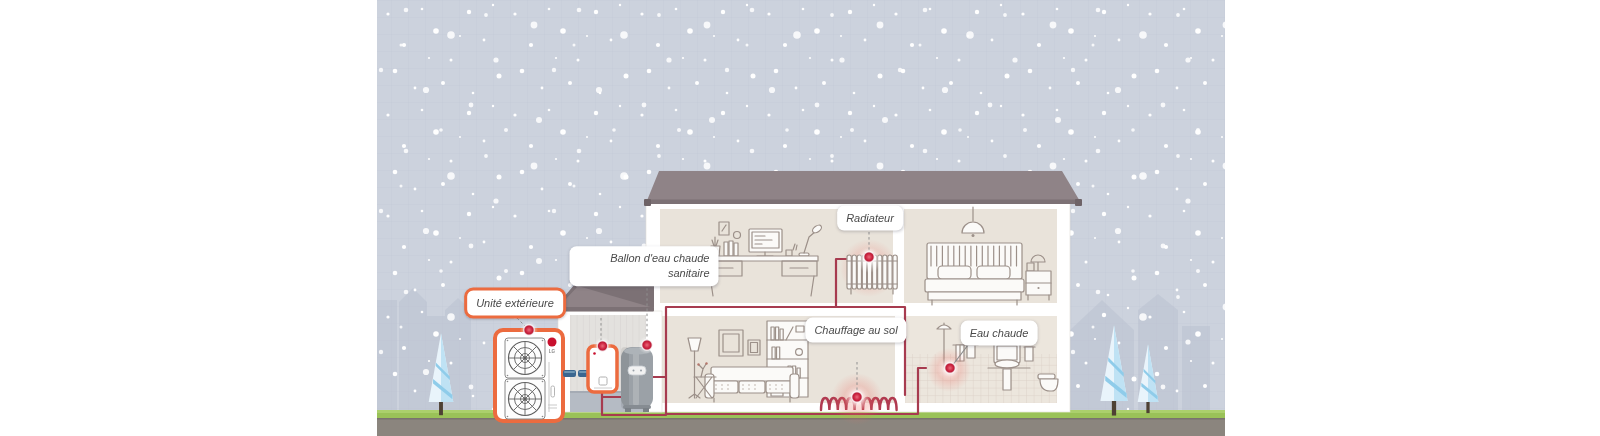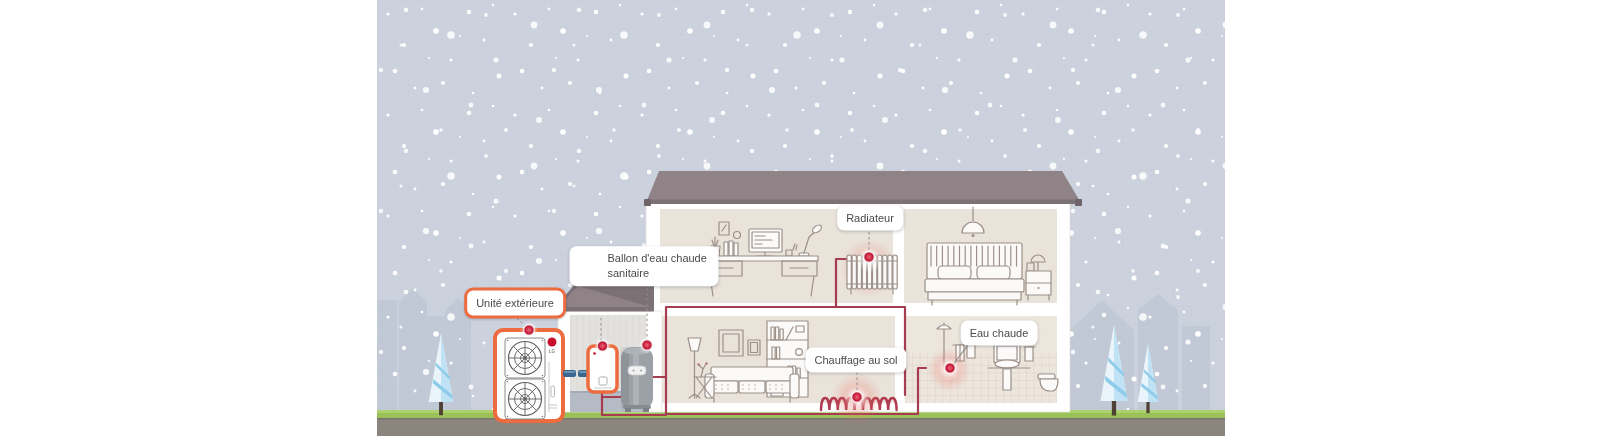--- a/index.html
+++ b/index.html
@@ -5,22 +5,22 @@
   html,body{margin:0;padding:0;background:#fff;}
   #stage{position:relative;width:1600px;height:436px;background:#fff;overflow:hidden;
          font-family:"Liberation Sans",sans-serif;}
   #art{position:absolute;left:377px;top:0;width:848px;height:436px;display:block;}
   .ln{stroke:#9c9089;fill:none;stroke-width:1.2;stroke-linecap:round;stroke-linejoin:round;}
   .lnf{stroke:#9c9089;fill:#fbfaf8;stroke-width:1.2;stroke-linejoin:round;}
   .pipe{stroke:#a73b4f;fill:none;stroke-width:2.2;stroke-linecap:round;stroke-linejoin:round;}
   .coil{stroke:#b13a50;fill:none;stroke-width:2.4;stroke-linecap:round;}
   .dash{stroke:#8f8f8f;fill:none;stroke-width:1;stroke-dasharray:2.5 2.6;}
   .callout{position:absolute;transform:translate(-50%,-50%);background:#fff;border-radius:7px;
-           padding:5px 9px;font-size:11px;line-height:1.35;color:#4a4a4a;text-align:left;
-           white-space:nowrap;box-shadow:0 1px 3px rgba(50,50,70,.22);z-index:3;}
+           padding:5px 9px;font-size:11px;line-height:1.35;color:#4a4a4a;text-align:right;
+           white-space:nowrap;box-shadow:0 1px 3px rgba(50,50,70,.22);z-index:3;font-style:italic;}
   .callout.orange{border:3px solid #ec6b3f;border-radius:9px;box-shadow:0 1px 2px rgba(50,50,70,.18);}
   .callout.wrap{white-space:normal;width:102px;padding-left:38px;}
 </style>
 </head>
 <body>
 
 <div id="stage">
 
 <svg id="art" viewBox="377 0 848 436" xmlns="http://www.w3.org/2000/svg">
   <defs>
@@ -387,16 +387,16 @@
   <use href="#heatDot" transform="translate(602.5,346)"></use>
   <use href="#heatDot" transform="translate(647,345)"></use>
   <use href="#heatDot" transform="translate(869,257)"></use>
   <use href="#heatDot" transform="translate(857,397)"></use>
   <use href="#heatDot" transform="translate(950,368)"></use>
 </svg>
 
 <div class="callout orange" style="left:515px;top:303px">Unité extérieure</div>
 <div class="callout wrap" style="left:644px;top:266px">Ballon d'eau chaude sanitaire</div>
 <div class="callout" style="left:870px;top:218px">Radiateur</div>
-<div class="callout" style="left:856px;top:360px">Chauffage au sol</div>
+<div class="callout" style="left:856px;top:330px">Chauffage au sol</div>
 <div class="callout" style="left:999px;top:333px">Eau chaude</div>
 
 </div>
 
 </body></html>

